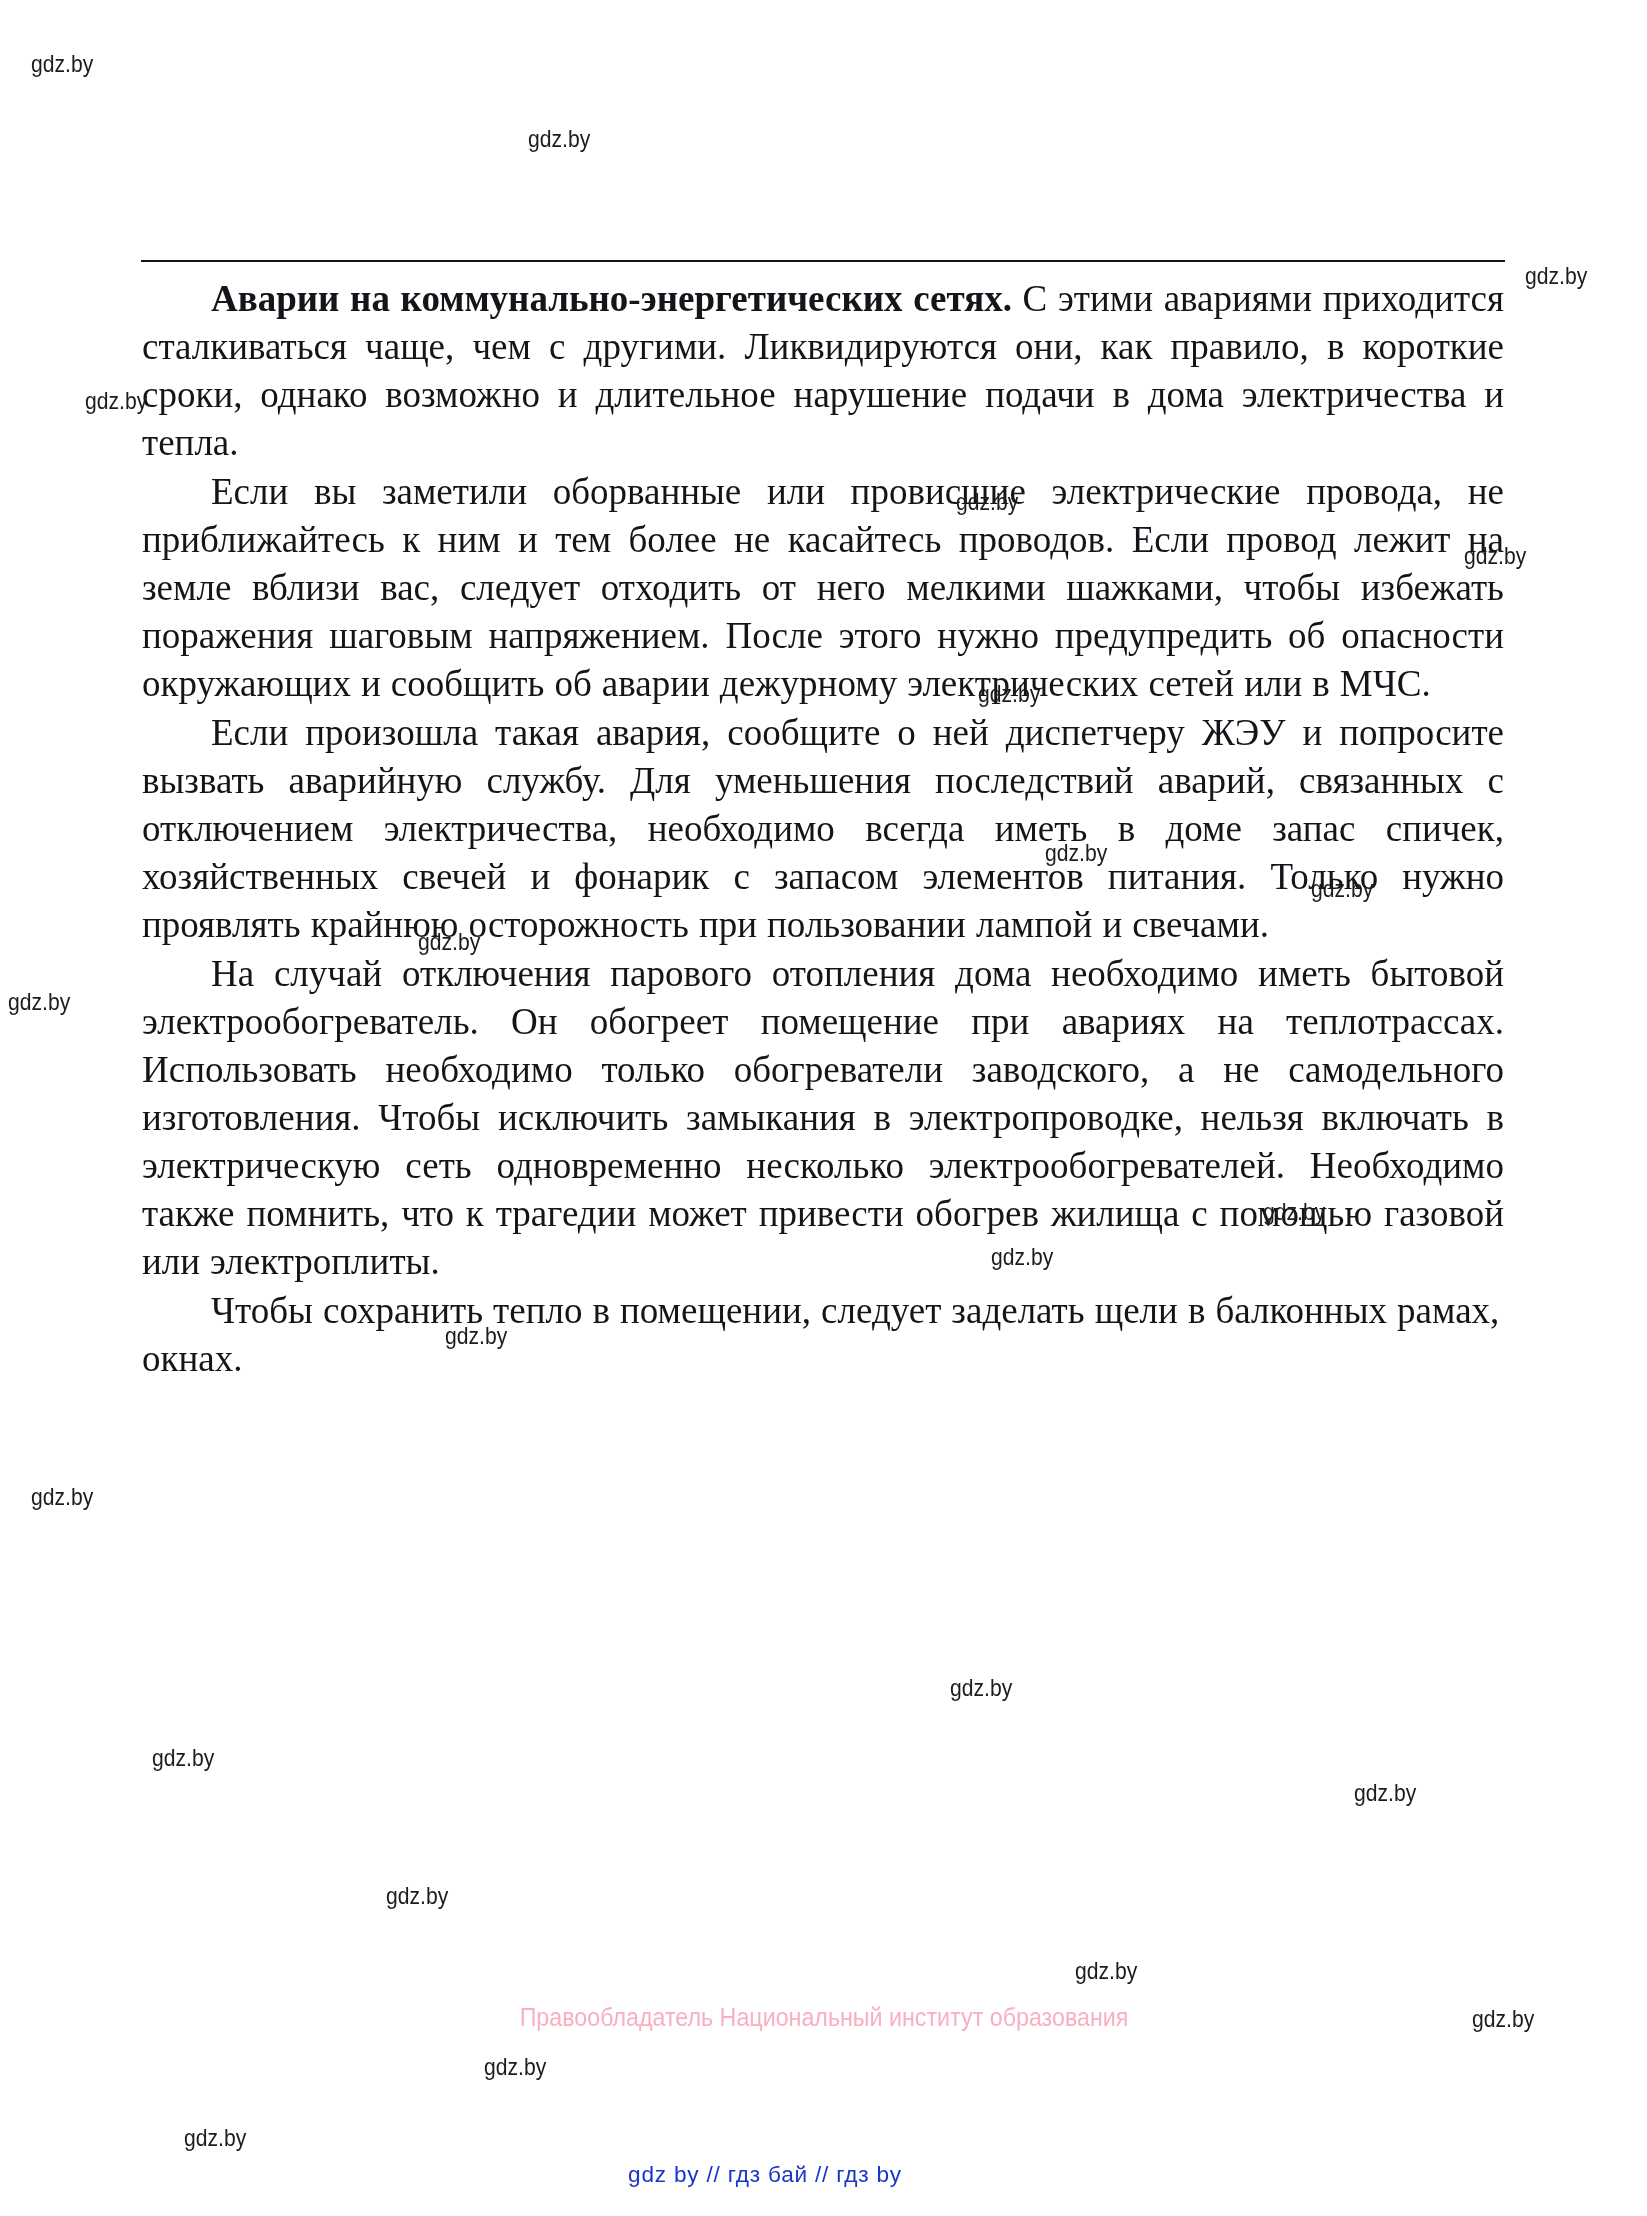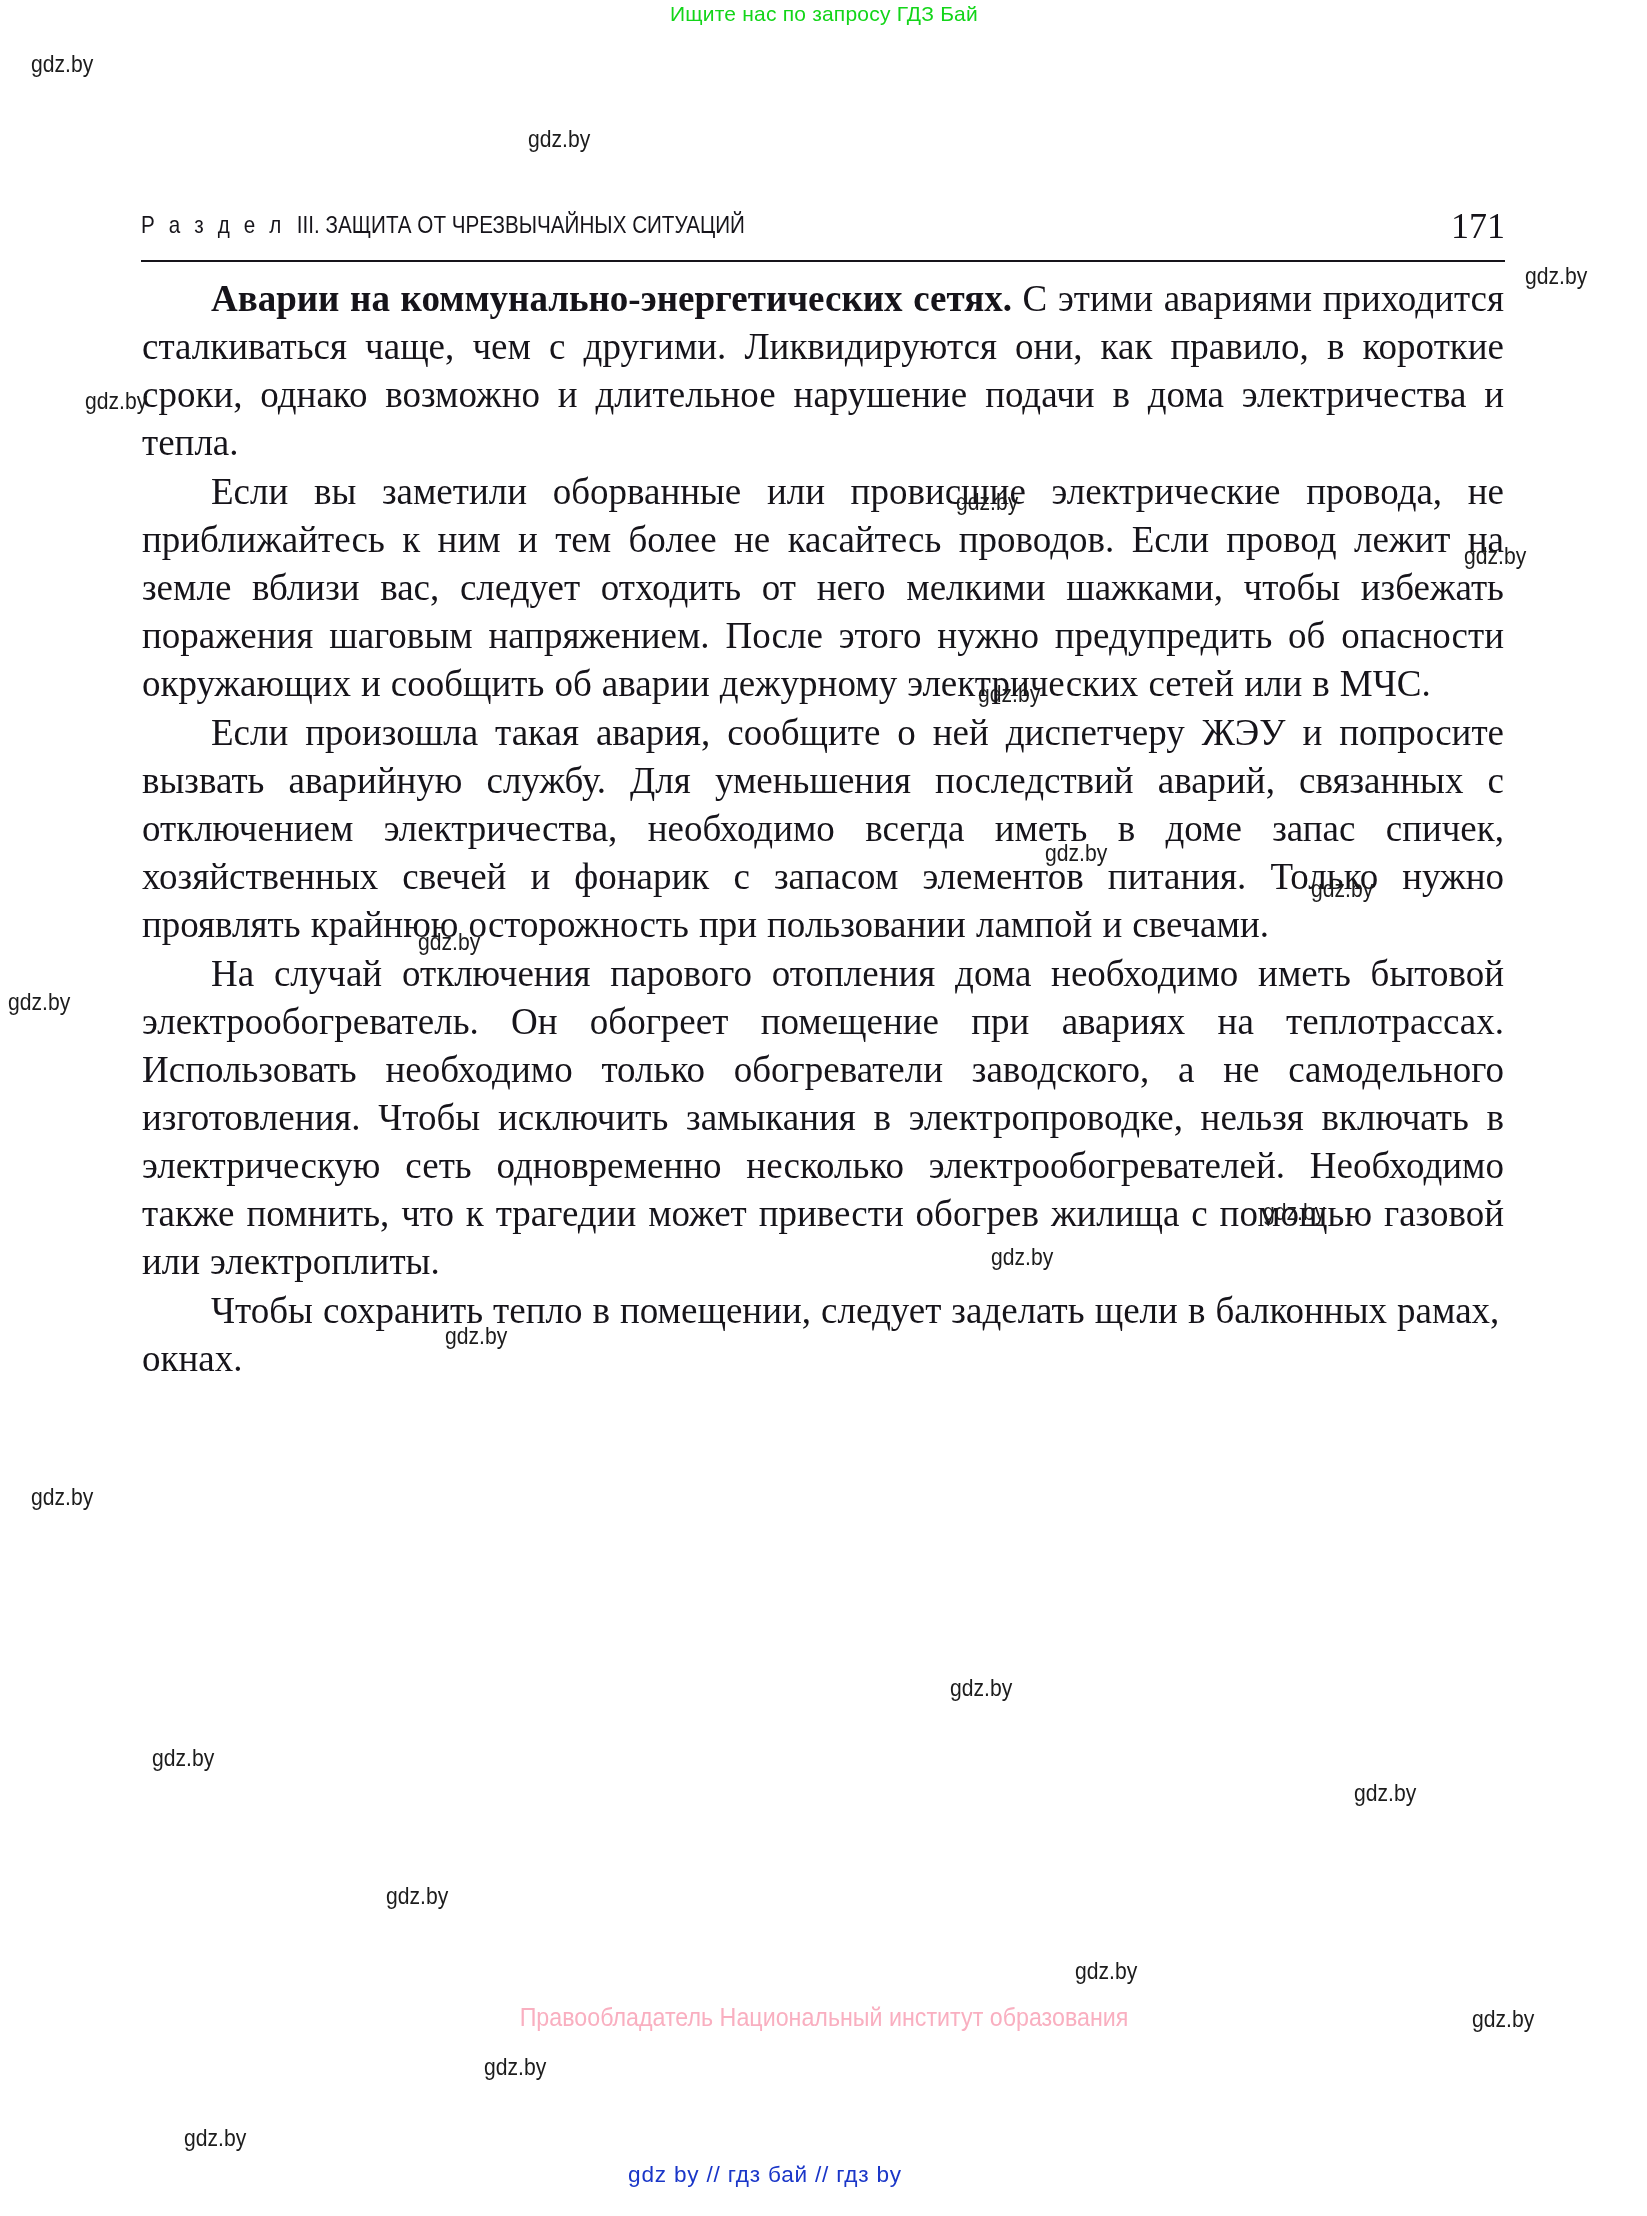--- a/index.html
+++ b/index.html
@@ -133,28 +133,21 @@
     transform: scaleX(0.88);
     transform-origin: left top;
     pointer-events: none;
   }
 </style>
 </head>
 <body>
 
 <div class="page">
 
-  <div class="promo-banner" style="color: rgb(19, 213, 25);">Ищите нас по запросу ГДЗ Бай</div>
 
-  <div class="running-head">
-    <div class="rh-title">
-      <span class="rh-spaced">Р а з д е л</span><span>&nbsp; </span><span>III.</span><span> </span><span>ЗАЩИТА ОТ ЧРЕЗВЫЧАЙНЫХ СИТУАЦИЙ</span>
-    </div>
-    <div class="rh-page">171</div>
-  </div>
   <div class="rule"></div>
 
   <div class="body-col">
     <p class="para">
       <b>Аварии на коммунально-энергетических сетях.</b><span> С этими авариями приходится сталкиваться чаще, чем с другими. Ликвидируются они, как правило, в короткие сроки, однако возможно и длительное нарушение подачи в дома электричества и тепла.</span>
     </p>
     <p class="para">
       <span>Если вы заметили оборванные или провисшие электрические провода, не приближайтесь к ним и тем более не касайтесь проводов. Если провод лежит на земле вблизи вас, следует отходить от него мелкими шажками, чтобы избежать поражения шаговым напряжением. После этого нужно предупредить об опасности окружающих и сообщить об аварии дежурному электрических сетей или в МЧС.</span>
     </p>
     <p class="para">

